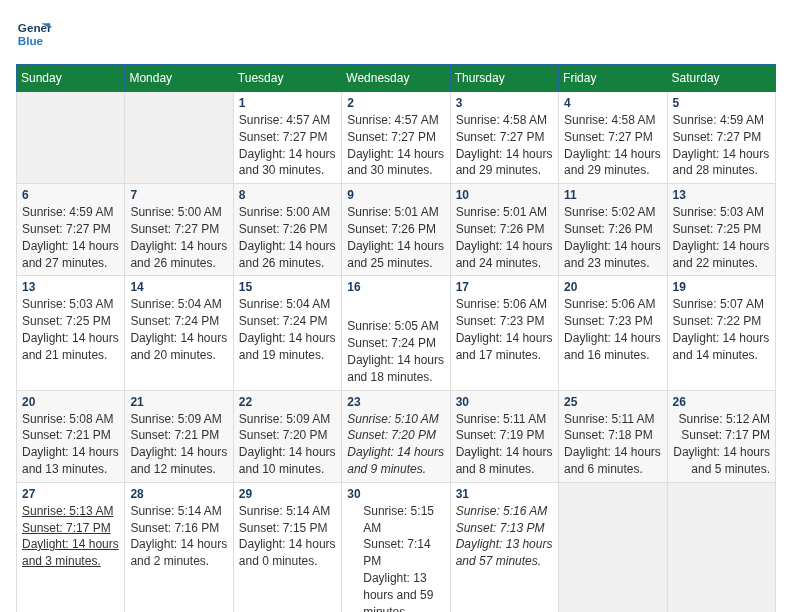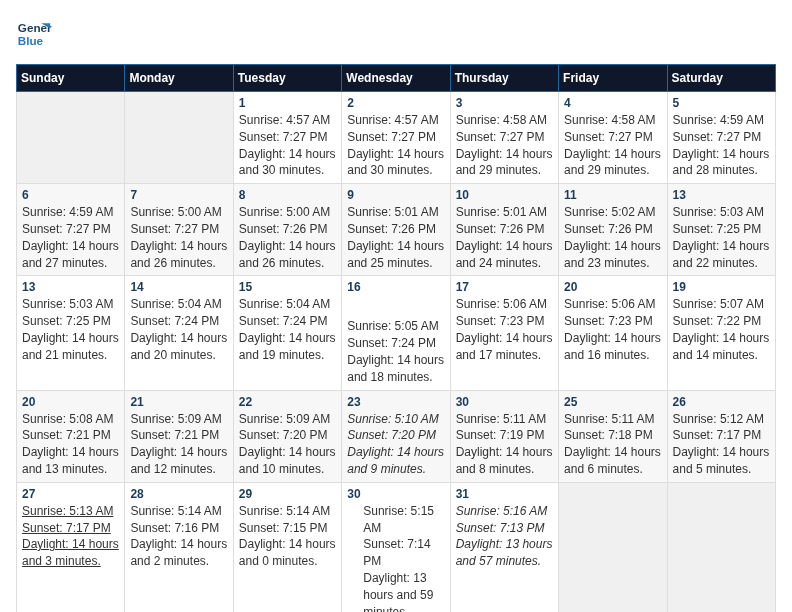--- a/index.html
+++ b/index.html
@@ -36,24 +36,24 @@
       font-size: 14px;
       color: #555;
       margin-top: 2px;
     }
     .calendar {
       width: 100%;
       border-collapse: collapse;
       border: 1px solid #ccc;
     }
     .calendar th {
-      background: #0f172a;
+      background: #15803d;
       color: #fff;
       font-size: 12px;
-      font-weight: bold;
+      font-weight: normal;
       padding: 6px 4px;
       text-align: left;
       border: 1px solid #2266a0;
     }
     .calendar td {
       vertical-align: top;
       padding: 4px 5px;
       font-size: 10px;
       color: #222;
       border: 1px solid #ddd;
@@ -260,21 +260,21 @@
 Daylight: 14 hours and 8 minutes.</div>
         </td>
         <td>
           <span class="day-num">25</span>
           <div class="cell-info" style="white-space: pre-line;">Sunrise: 5:11 AM
 Sunset: 7:18 PM
 Daylight: 14 hours and 6 minutes.</div>
         </td>
         <td>
           <span class="day-num">26</span>
-          <div class="cell-info" style="white-space: pre-line;">Sunrise: 5:12 AM
+          <div class="cell-info" style="white-space: pre-line; text-align: right;">Sunrise: 5:12 AM
 Sunset: 7:17 PM
 Daylight: 14 hours and 5 minutes.</div>
         </td>
       </tr>
       <tr>
         <td>
           <span class="day-num">27</span>
           <div class="cell-info" style="white-space: pre-line; text-decoration: underline;">Sunrise: 5:13 AM
 Sunset: 7:17 PM
 Daylight: 14 hours and 3 minutes.</div>

